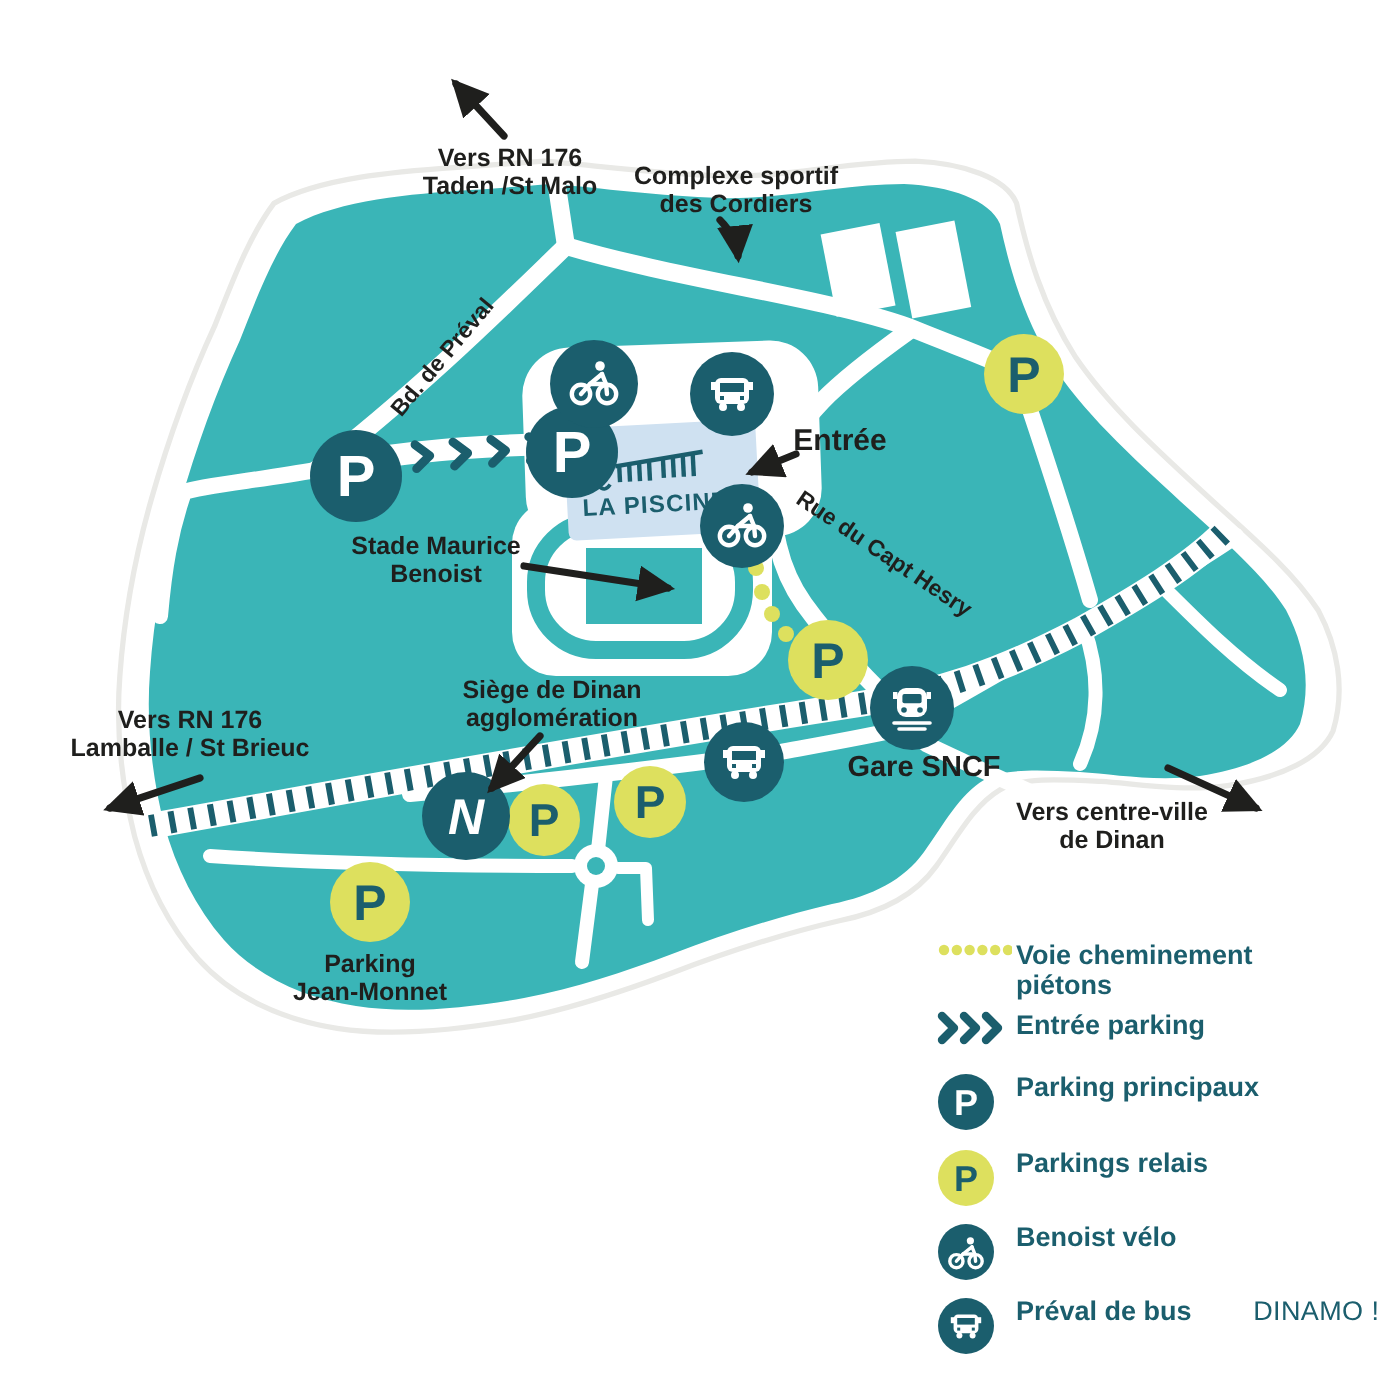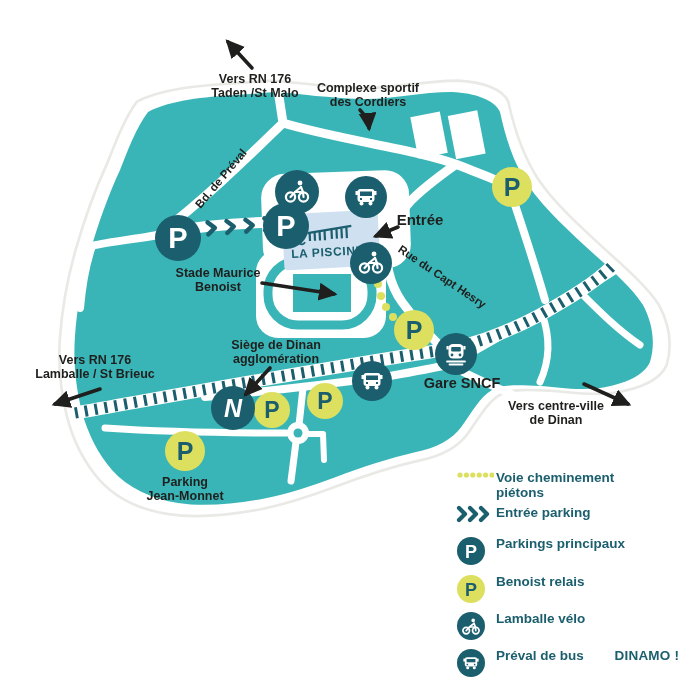--- a/index.html
+++ b/index.html
@@ -6,24 +6,24 @@
   body{width:700px;height:700px;overflow:hidden;font-family:"Liberation Sans",sans-serif;}
   .stage{position:relative;width:700px;height:700px;background:#fff;}
   svg{position:absolute;top:0;left:0;}
   .lbl{font-family:"Liberation Sans",sans-serif;font-weight:800;fill:#1f1f1d;}
   .s12{font-size:12.5px;}
   .s14{font-size:14.5px;}
   .s15{font-size:15px;}
   .roadlbl{font-family:"Liberation Sans",sans-serif;font-weight:800;fill:#1f1f1d;font-size:11.5px;}
   .pletter{font-family:"Liberation Sans",sans-serif;font-weight:800;}
   .legend{position:absolute;left:452px;top:462px;width:242px;}
-  .legend-row{position:absolute;left:4px;display:flex;align-items:flex-end;}
+  .legend-row{position:absolute;left:16px;display:flex;align-items:flex-end;}
   .legend-icon{width:40px;flex:0 0 40px;display:flex;justify-content:center;align-items:center;}
   .legend-text{font-size:13.5px;font-weight:800;color:#1b5e6d;line-height:1.12;}
-  .brand{font-weight:700;letter-spacing:.2px;padding-left:27px;}
+  .brand{font-weight:400;letter-spacing:.2px;padding-left:27px;}
 </style>
 </head>
 <body>
 
 <div class="stage">
 <svg width="700" height="700" viewBox="0 0 700 700">
   <defs>
     <marker id="ah" markerWidth="6" markerHeight="6" refX="4.2" refY="2.5" orient="auto">
       <path d="M0,0 L5.2,2.5 L0,5 Z" fill="#1f1f1d"></path>
     </marker>
@@ -280,48 +280,48 @@
     <div class="legend-text">Entrée parking</div>
   </div>
 
   <div class="legend-row" style="top:74px;">
     <div class="legend-icon">
       <svg width="30" height="30" viewBox="0 0 30 30">
         <circle cx="15" cy="15" r="14" fill="#1b5e6d"></circle>
         <text x="15" y="21.5" text-anchor="middle" font-size="18" font-weight="800" fill="#ffffff" font-family="Liberation Sans, sans-serif">P</text>
       </svg>
     </div>
-    <div class="legend-text">Parkings principaux</div>
+    <div class="legend-text">Parking principaux</div>
   </div>
 
   <div class="legend-row" style="top:112px;">
     <div class="legend-icon">
       <svg width="30" height="30" viewBox="0 0 30 30">
         <circle cx="15" cy="15" r="14" fill="#dde05e"></circle>
         <text x="15" y="21.5" text-anchor="middle" font-size="18" font-weight="800" fill="#1b5e6d" font-family="Liberation Sans, sans-serif">P</text>
       </svg>
     </div>
-    <div class="legend-text">Benoist relais</div>
+    <div class="legend-text">Parkings relais</div>
   </div>
 
   <div class="legend-row" style="top:149px;">
     <div class="legend-icon">
       <svg width="30" height="30" viewBox="0 0 30 30">
         <circle cx="15" cy="15" r="14" fill="#1b5e6d"></circle>
         <g stroke="#ffffff" fill="none" stroke-width="1.7" stroke-linecap="round" transform="translate(15,16)">
           <circle cx="-4.8" cy="3.6" r="3.3"></circle>
               <circle cx="4.8" cy="3.6" r="3.3"></circle>
           <path d="M-4.8,3.6 L-1.5,0 L3,0"></path>
               <path d="M3,-3.6 L-1.5,0"></path>
               <path d="M3,-3.6 L4.4,0 L4.8,3.6"></path>
           <circle cx="2.2" cy="-6.6" r="1.8" fill="#ffffff" stroke="none"></circle>
         </g>
       </svg>
     </div>
-    <div class="legend-text">Lamballe vélo</div>
+    <div class="legend-text">Benoist vélo</div>
   </div>
 
   <div class="legend-row" style="top:186px;">
     <div class="legend-icon">
       <svg width="30" height="30" viewBox="0 0 30 30">
         <circle cx="15" cy="15" r="14" fill="#1b5e6d"></circle>
         <g transform="translate(15,15)">
           <rect x="-7.6" y="-4.4" width="1.8" height="3" fill="#ffffff"></rect>
           <rect x="5.8" y="-4.4" width="1.8" height="3" fill="#ffffff"></rect>
           <rect x="-6.2" y="-5.8" width="12.4" height="9.4" rx="2.2" fill="#ffffff"></rect>

